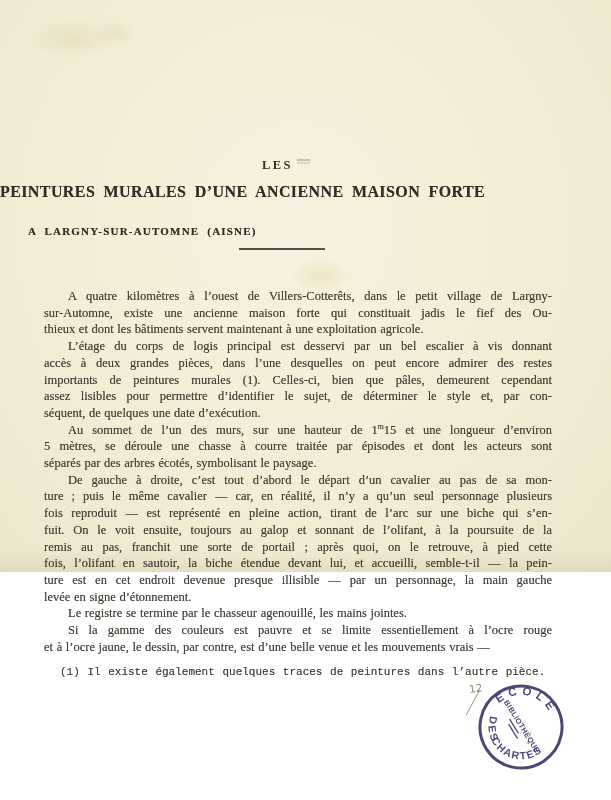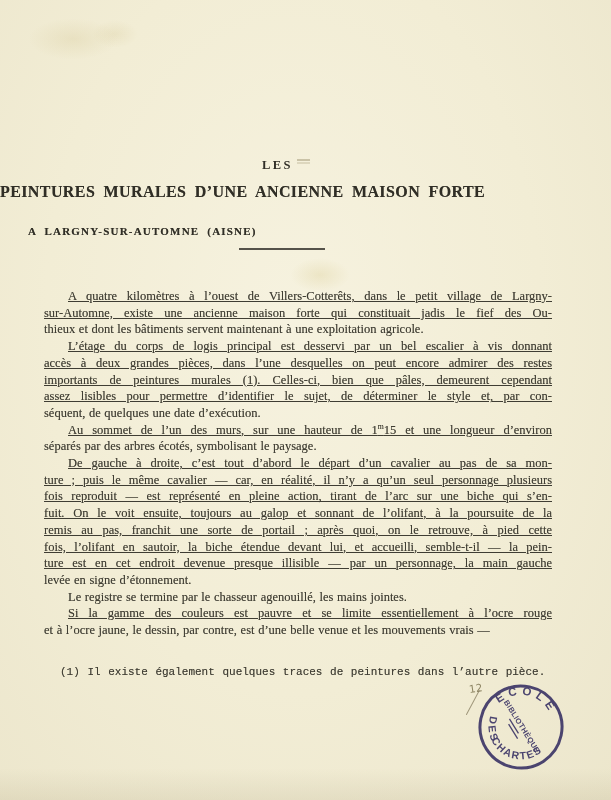--- a/index.html
+++ b/index.html
@@ -1,21 +1,21 @@
 <!DOCTYPE html>
 <html><head>
 <meta charset="utf-8">
 <style>
   html, body { margin: 0; padding: 0; }
   body { width: 611px; height: 800px; overflow: hidden; }
 
   .page {
     position: relative;
     width: 611px;
-    height: 800px;
+    height: 572px;
     background:
       linear-gradient(to bottom, rgba(0,0,0,0) 96%, rgba(120,105,60,0.10) 100%),
       radial-gradient(ellipse at 48% 40%, #f6f2df 0%, #f2edd5 55%, #ece6cc 100%);
     font-family: "Liberation Serif", "DejaVu Serif", serif;
     color: #3f3d33;
   }
 
   .stain {
     position: absolute;
     border-radius: 50%;
@@ -66,21 +66,21 @@
   .body-text {
     position: absolute;
     top: 288px; left: 44px;
     width: 508px;
     font-size: 12.5px;
     line-height: 16.7px;
     word-spacing: 0.5px;
     text-shadow: 0 0 0.4px rgba(60,58,48,0.5);
   }
   .line { text-align: left; }
-  .line.just { text-align: justify; text-align-last: justify; text-decoration: underline; }
+  .line.just { text-align: justify; text-align-last: justify; }
   .line.first { text-indent: 24px; }
   .line sup { font-size: 0.62em; vertical-align: super; line-height: 0; }
 
   .footnote {
     position: absolute;
     top: 665px; left: 44px;
     width: 508px;
     font-size: 11px;
     line-height: 14px;
     text-indent: 16px;
@@ -137,20 +137,21 @@
       </div>
       <div class="para">
         <div class="line first just">L’étage du corps de logis principal est desservi par un bel escalier à vis donnant</div>
         <div class="line just">accès à deux grandes pièces, dans l’une desquelles on peut encore admirer des restes</div>
         <div class="line just">importants de peintures murales (1). Celles-ci, bien que pâles, demeurent cependant</div>
         <div class="line just">assez lisibles pour permettre d’identifier le sujet, de déterminer le style et, par con-</div>
         <div class="line">séquent, de quelques une date d’exécution.</div>
       </div>
       <div class="para">
         <div class="line first just">Au sommet de l’un des murs, sur une hauteur de 1<sup>m</sup>15 et une longueur d’environ</div>
+        <div class="line just">5 mètres, se déroule une chasse à courre traitée par épisodes et dont les acteurs sont</div>
         <div class="line">séparés par des arbres écotés, symbolisant le paysage.</div>
       </div>
       <div class="para">
         <div class="line first just">De gauche à droite, c’est tout d’abord le départ d’un cavalier au pas de sa mon-</div>
         <div class="line just">ture ; puis le même cavalier — car, en réalité, il n’y a qu’un seul personnage plusieurs</div>
         <div class="line just">fois reproduit — est représenté en pleine action, tirant de l’arc sur une biche qui s’en-</div>
         <div class="line just">fuit. On le voit ensuite, toujours au galop et sonnant de l’olifant, à la poursuite de la</div>
         <div class="line just">remis au pas, franchit une sorte de portail ; après quoi, on le retrouve, à pied cette</div>
         <div class="line just">fois, l’olifant en sautoir, la biche étendue devant lui, et accueilli, semble-t-il — la pein-</div>
         <div class="line just">ture est en cet endroit devenue presque illisible — par un personnage, la main gauche</div>

